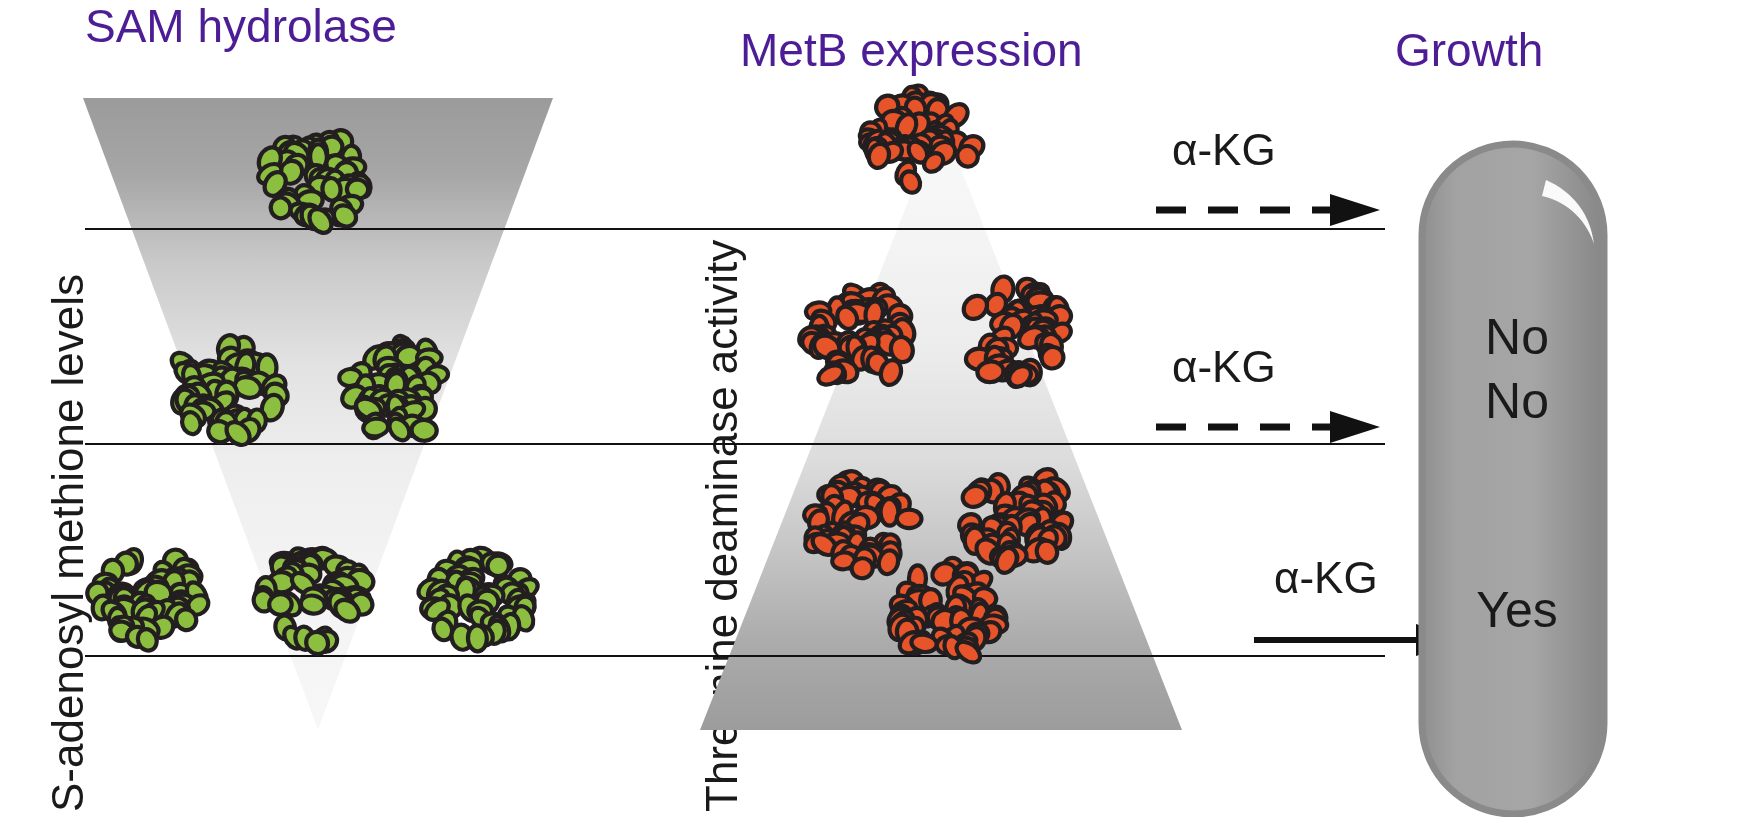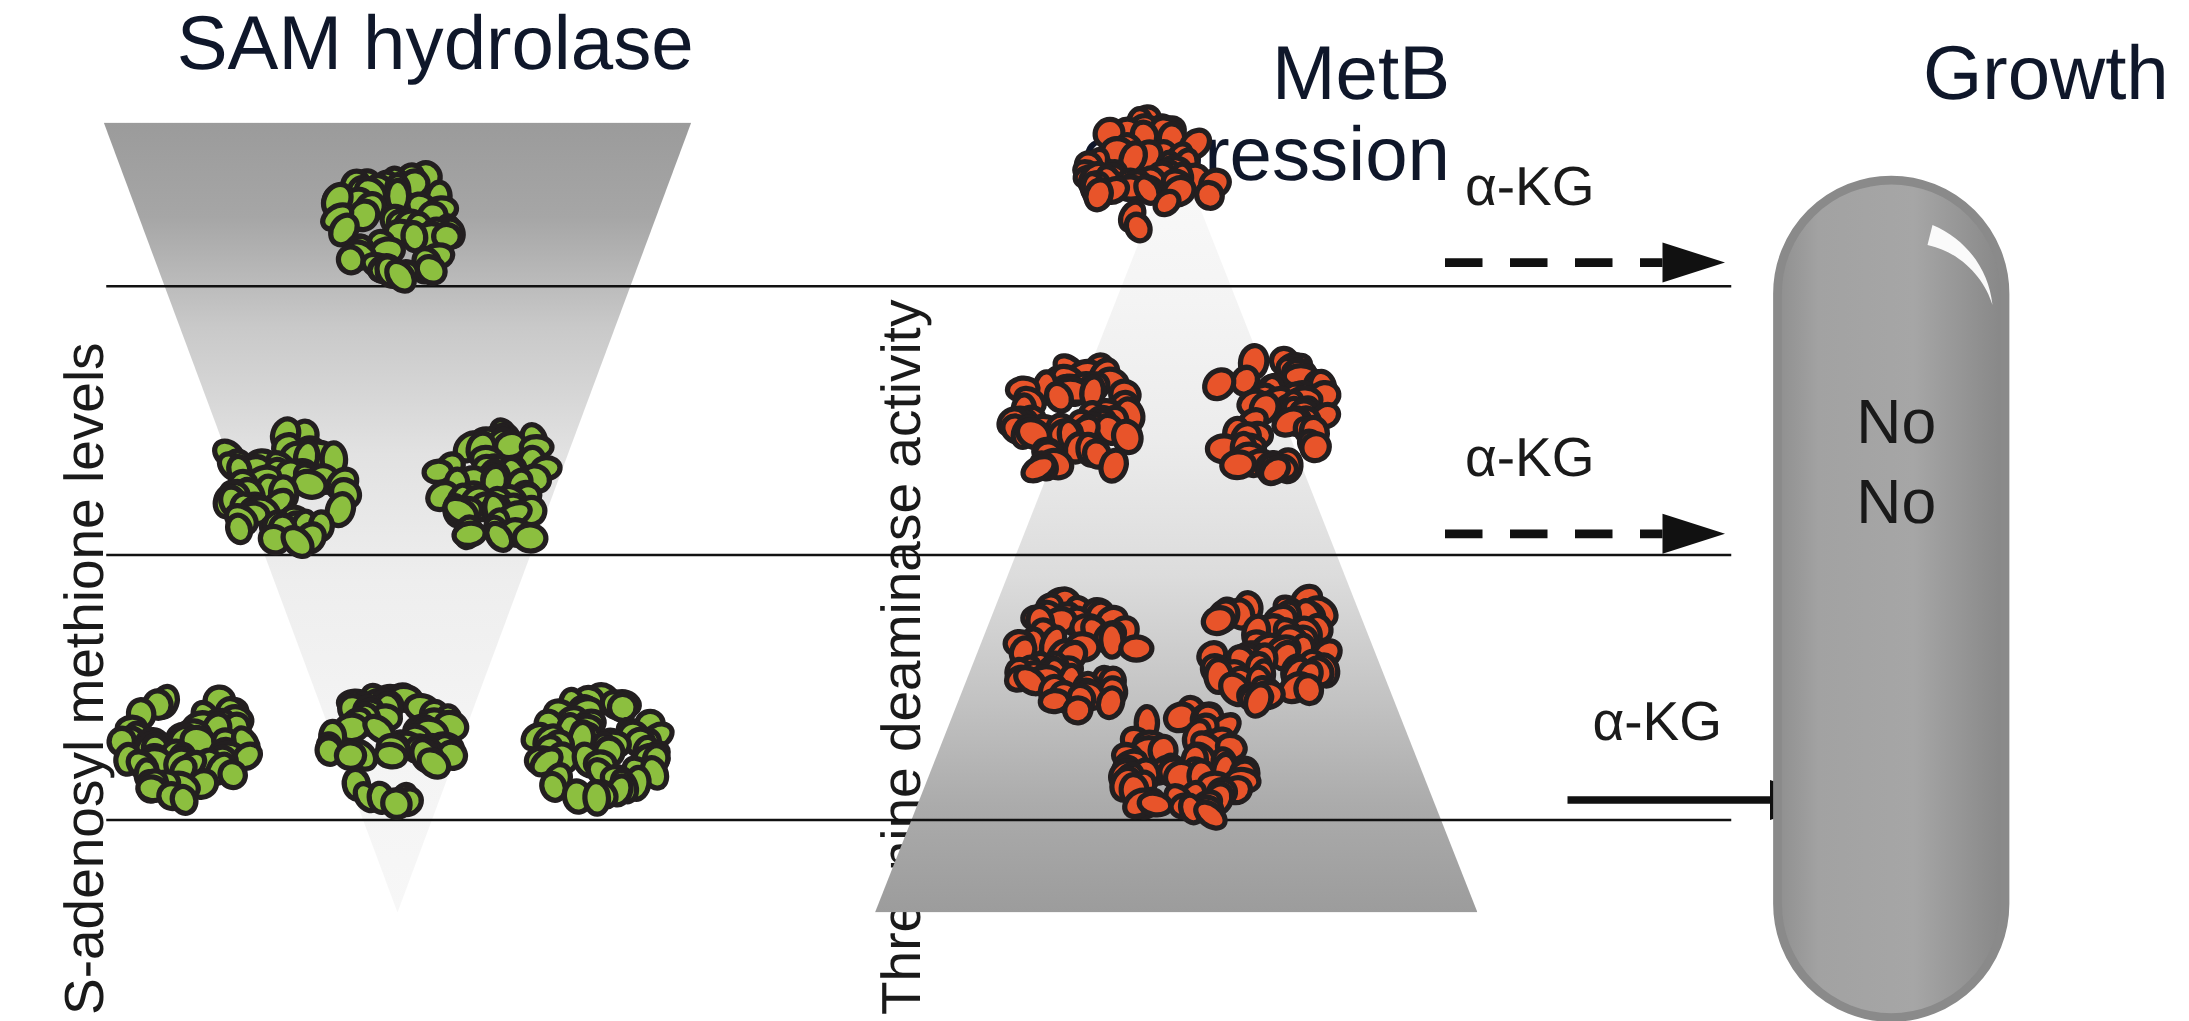--- a/index.html
+++ b/index.html
@@ -26,24 +26,24 @@
     transform:rotate(-90deg);
   }
   #thr-axis-label{
     left:700px; top:812px;
     transform:rotate(-90deg);
   }
 
   
   .coltitle{
     position:absolute;
-    font-size:61px;
+    font-size:46px;
     line-height:1.06;
-    text-align:right;
-    color:#0f172a;
+    text-align:left;
+    color:#4c1d95;
   }
   #sam-title{left:85px;top:2px;width:470px;}
   #metb-title{left:740px;top:26px;width:420px;}
   #growth-title{left:1395px;top:26px;width:340px;}
 
   
   .tri{position:absolute;}
   #sam-triangle{
     left:83px; top:98px; width:470px; height:632px;
     background:linear-gradient(to bottom,
@@ -845,15 +845,16 @@
           <stop offset="60%" stop-color="#a6a6a6"></stop>
           <stop offset="88%" stop-color="#909090"></stop>
           <stop offset="100%" stop-color="#878787"></stop>
         </linearGradient>
       </defs>
       <rect x="4" y="4" width="182" height="670" rx="91" ry="91" fill="url(#capGrad)" stroke="#8a8a8a" stroke-width="7"></rect>
       <path d="M 128 40 C 156 52 173 76 176 104 C 170 84 152 62 124 56 Z" fill="#ffffff" opacity="0.95"></path>
     </svg>
     <div class="cell-verdict" style="top:168px;">No</div>
     <div class="cell-verdict" style="top:232px;">No</div>
+    <div class="cell-verdict" style="top:441px;">Yes</div>
   </div>
 
 </div>
 
 </body></html>

